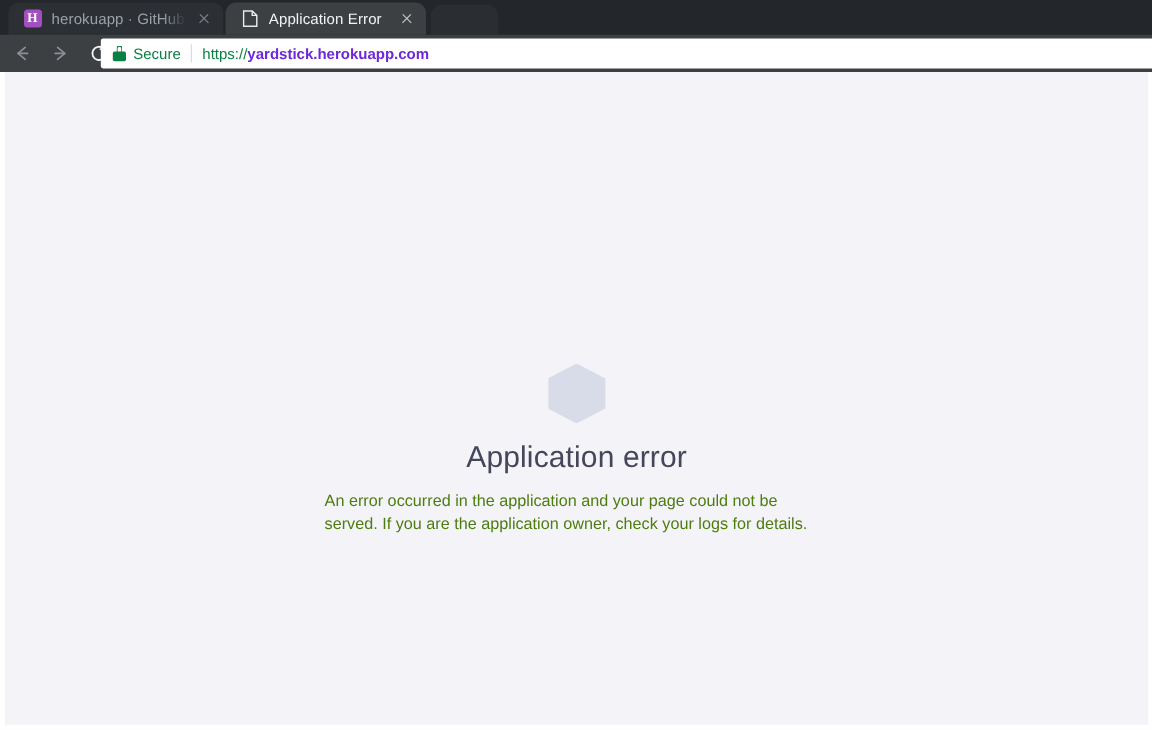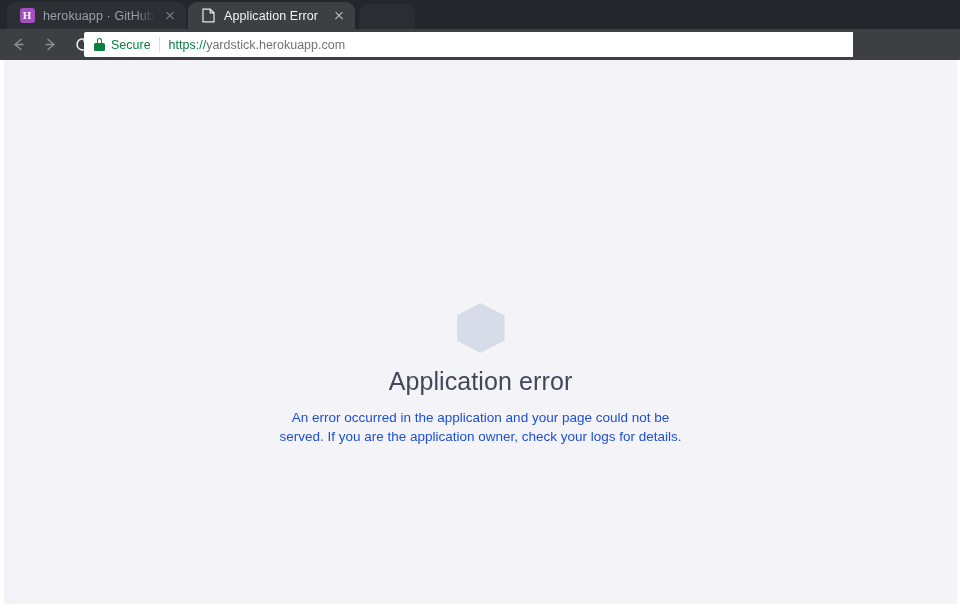--- a/index.html
+++ b/index.html
@@ -151,21 +151,21 @@
     justify-content: center;
     color: #8b9096;
   }
   .nav-btn.enabled { color: #f1f3f4; }
   .nav-btn svg { display: block; }
 
   .omnibox {
     position: absolute;
     left: 84px;
     top: 3px;
-    width: 769px;
+    width: 876px;
     height: 25px;
     background: #ffffff;
     border-radius: 2px 0 0 2px;
     display: flex;
     align-items: center;
     padding-left: 10px;
     font-size: 12.5px;
   }
 
   .lock-icon {
@@ -197,21 +197,21 @@
   }
 
   .omnibox-sep {
     width: 1px;
     height: 15px;
     background: #dadce0;
     margin-right: 9px;
   }
 
   .url-scheme { color: #0b8043; text-align: center; }
-  .url-host   { color: #737373; }
+  .url-host   { color: #6d28d9; font-weight: bold; }
 
   
   .page {
     position: absolute;
     top: 60px;
     left: 4px;
     width: 953px;
     height: 544px;
     background: #f4f4f8;
     display: flex;
@@ -232,24 +232,24 @@
     margin-top: 14px;
     font-size: 25px;
     color: #44475a;
     font-weight: normal;
     letter-spacing: 0.1px;
   }
 
   .error-body {
     margin-top: 12px;
     width: 420px;
-    text-align: center;
+    text-align: left;
     font-size: 13.5px;
     line-height: 19px;
-    color: #1d4ed8;
+    color: #4d7c0f;
   }
 </style>
 </head>
 <body>
 
 <div id="app">
 
   <div class="browser-chrome">
 
     <div class="tab-strip">

